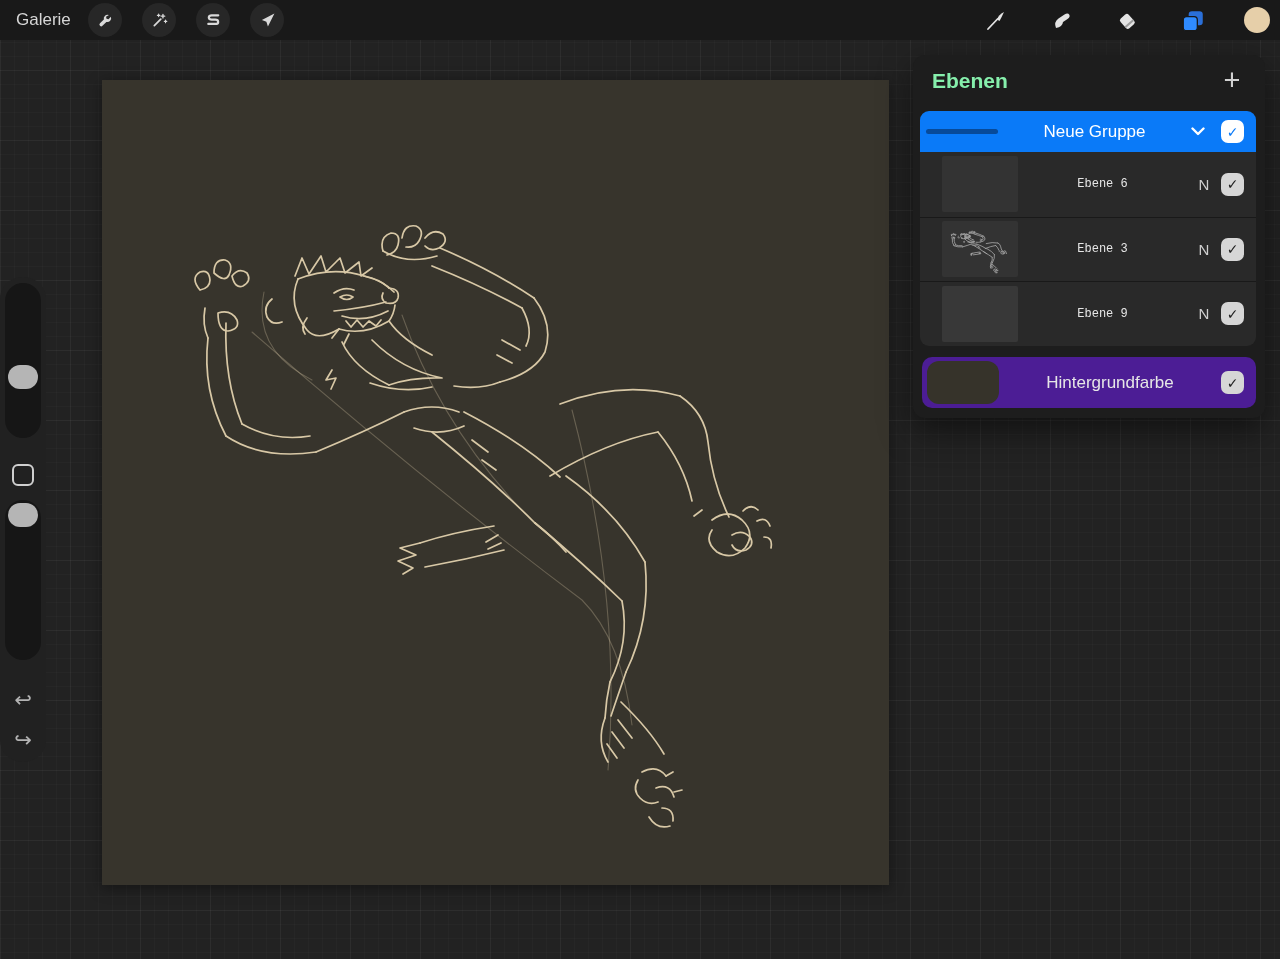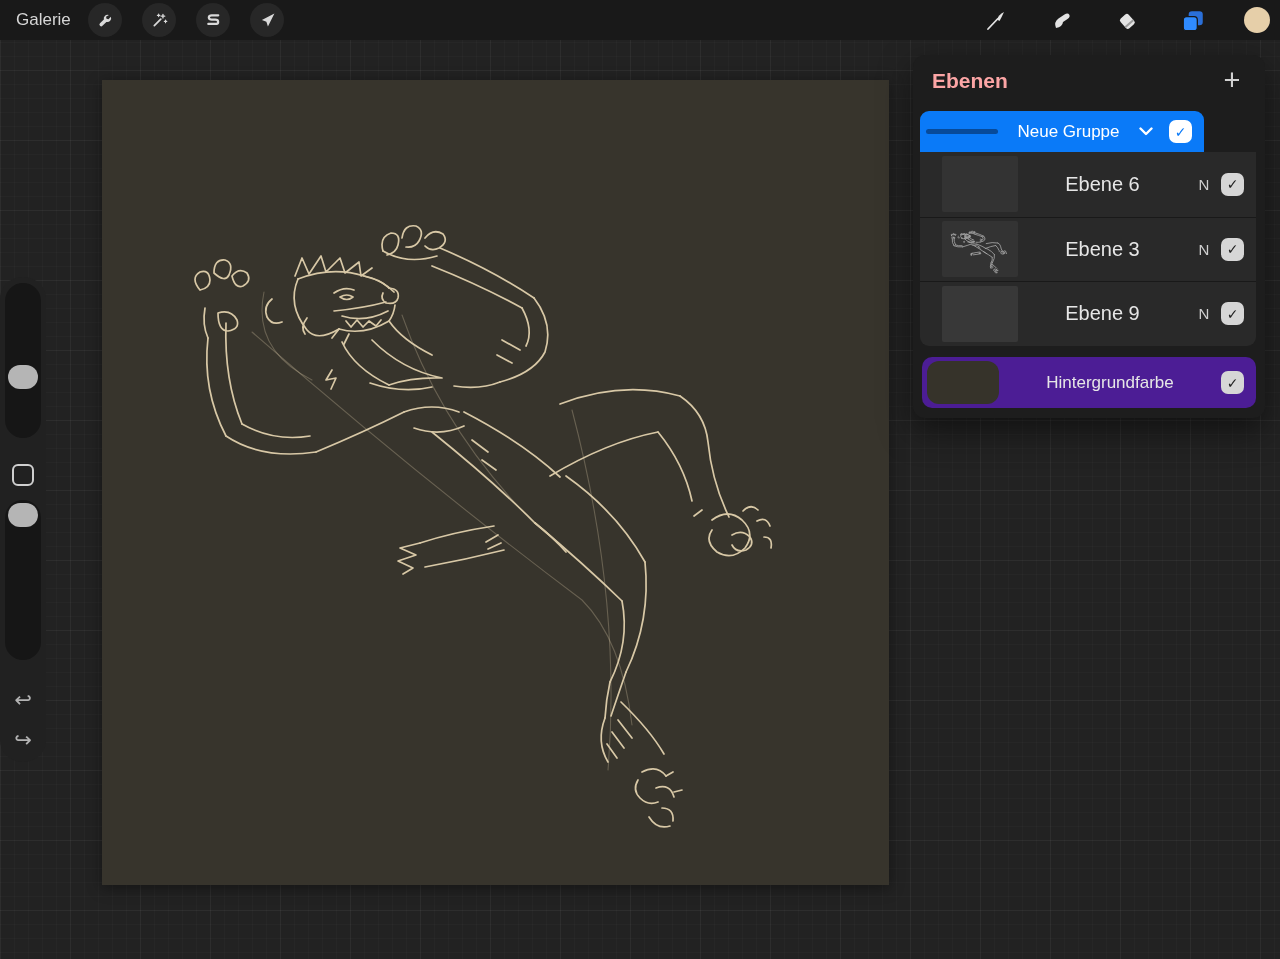--- a/index.html
+++ b/index.html
@@ -50,39 +50,39 @@
     font-size:21px; line-height:34px; color:#b3b3b3; }
   .undo { top:406px; }
   .redo { top:446px; }
 
   
   .panel { position:absolute; left:913px; top:55px; width:352px; height:363px;
     background:#1d1d1d; border-radius:12px; box-shadow:0 12px 32px rgba(0,0,0,0.5);
     z-index:25; }
   .panel-head { position:absolute; left:0; top:0; width:100%; height:55px; }
   .panel-title { position:absolute; left:19px; top:14px; font-size:21px; font-weight:700;
-    color:#fca5a5; }
+    color:#86efac; }
   .add-btn { position:absolute; right:16px; top:8px; width:34px; height:34px;
     font-size:29px; font-weight:300; color:#d2d2d2; text-align:center; line-height:34px; }
 
-  .group-row { position:absolute; left:7px; top:56px; width:284px; height:41px;
+  .group-row { position:absolute; left:7px; top:56px; width:336px; height:41px;
     background:#0a7af8; border-radius:9px 9px 0 0; display:flex; align-items:center; }
   .group-thumbline { width:72px; height:5px; border-radius:3px; background:rgba(5,15,40,0.45);
     margin-left:6px; flex:0 0 auto; }
   .group-label { flex:1; text-align:center; color:#ffffff; font-size:17px; }
   .chev { flex:0 0 auto; margin-right:16px; display:flex; }
 
   .rows-block { position:absolute; left:7px; top:97px; width:336px; height:194px;
     background:#292929; border-radius:0 0 9px 9px; overflow:hidden; }
   .layer-row { height:64.6px; display:flex; align-items:center; padding-left:22px; }
   .layer-row + .layer-row { border-top:1px solid rgba(0,0,0,0.38); }
   .thumb { width:76px; height:56px; border-radius:2px; background:#333333; flex:0 0 auto;
     overflow:hidden; }
   .thumb.alt { background:#383838; }
-  .layer-label { flex:1; text-align:center; font-size:20px; color:#e6e6e6; }
+  .layer-label { flex:1; text-align:center; font-size:12px; color:#e6e6e6;font-family:Liberation Mono, monospace; }
   .blend { flex:0 0 34px; text-align:center; font-size:15px; color:#cfcfcf; }
 
   .checkbox { flex:0 0 auto; width:23px; height:23px; border-radius:7px; background:#d6d6d6;
     color:#222; font-size:14px; font-weight:700; display:flex; align-items:center;
     justify-content:center; margin-right:12px; }
   .checkbox.on-blue { background:#ffffff; color:#0a7af8; }
 
   .bg-row { position:absolute; left:9px; top:302px; width:334px; height:51px;
     background:#4c1d95; border-radius:10px; display:flex; align-items:center; }
   .bg-swatch { width:72px; height:43px; border-radius:12px; background:#36332a;

